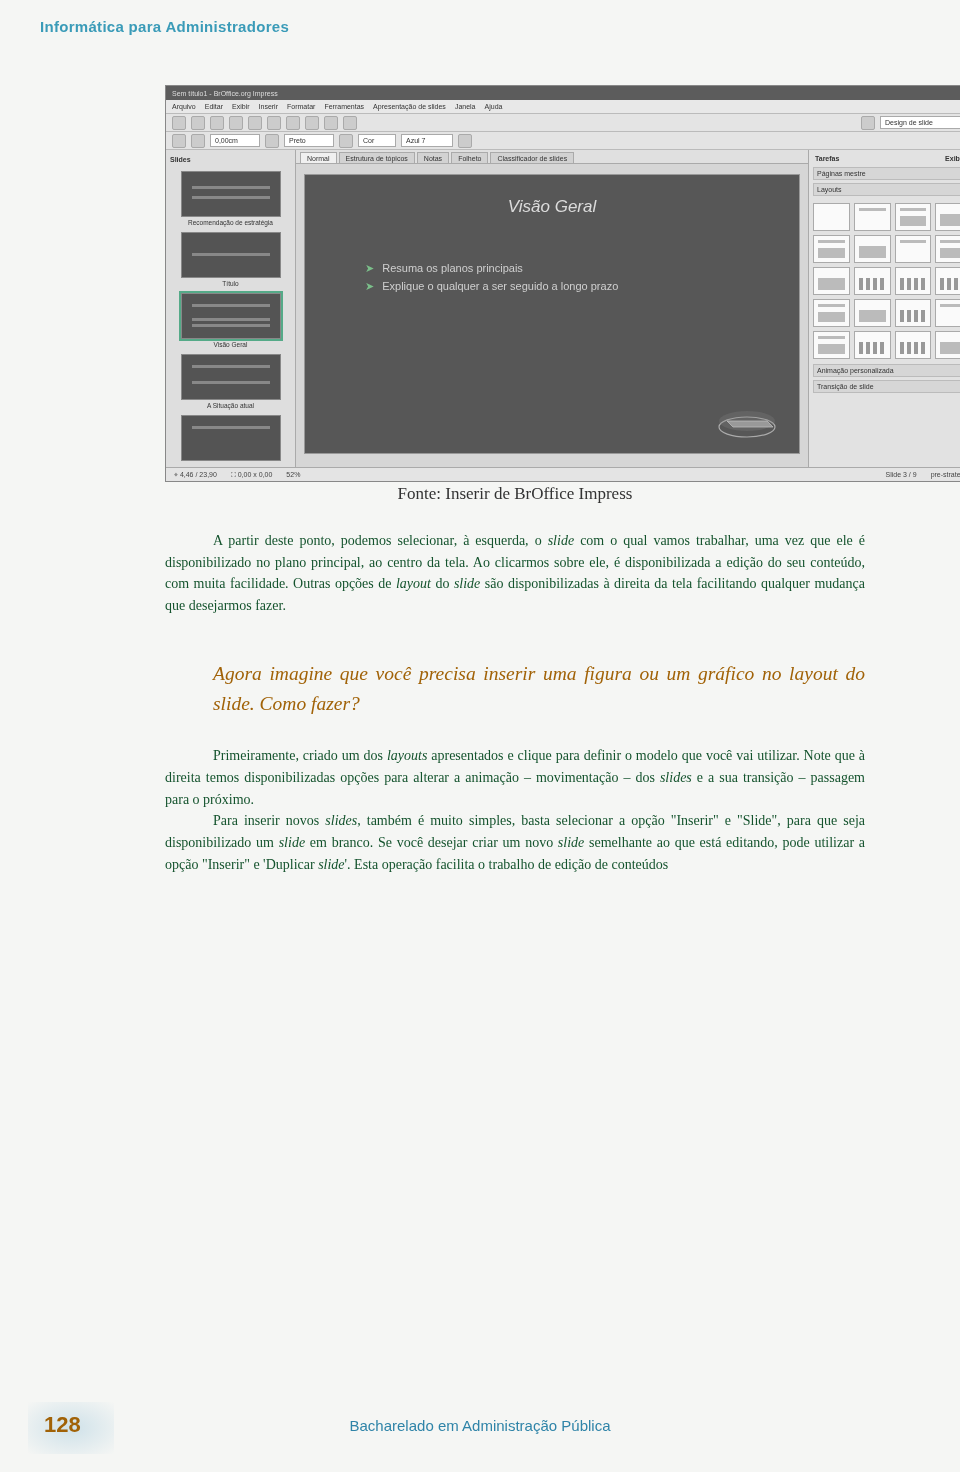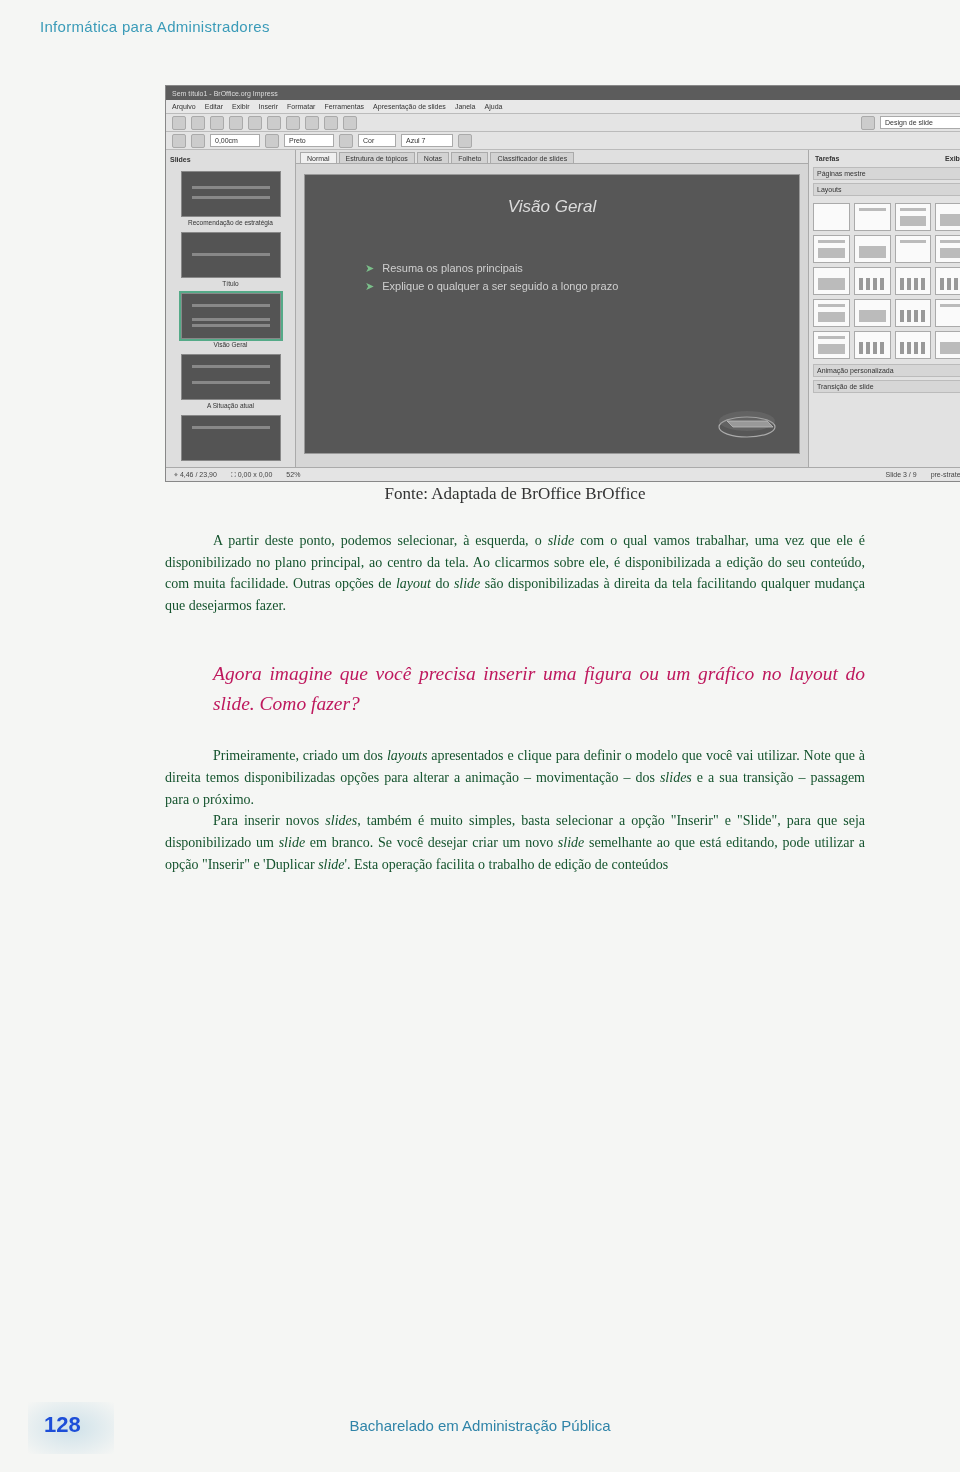--- a/index.html
+++ b/index.html
@@ -10,21 +10,21 @@
     font-family: Georgia, 'Times New Roman', serif;
     color: #333;
     position: relative;
   }
   .page-header {
     position: absolute;
     top: 18px;
     left: 40px;
     font-family: Arial, Helvetica, sans-serif;
     font-size: 15px;
-    font-weight: normal;
+    font-weight: bold;
     color: #3a9bb8;
     letter-spacing: 0.3px;
   }
   .content {
     position: absolute;
     top: 85px;
     left: 165px;
     width: 700px;
   }
 
@@ -234,39 +234,39 @@
     line-height:1.55;
     color:#14532d;
     text-align:justify;
     margin-top:26px;
   }
   .body-para + .body-para { margin-top:0; }
   .indent { text-indent:48px; }
   .callout {
     font-size:19.5px;
     line-height:1.55;
-    color:#be185d;
+    color:#a16207;
     font-style:italic;
     text-align:justify;
     margin:42px 0 21px 48px;
   }
   .page-footer {
     position:absolute;
     bottom:30px;
     left:0;
     width:960px;
   }
   .page-num {
     position:absolute;
     left:44px;
     bottom:4px;
     font-family: Arial, sans-serif;
     font-size:22px;
     font-weight:bold;
-    color:#1d4ed8;
+    color:#a16207;
   }
   .num-bg {
     position:absolute;
     left:28px;
     bottom:-12px;
     width:86px;
     height:52px;
     background: radial-gradient(ellipse at center, rgba(160,200,220,0.45), rgba(160,200,220,0));
   }
   .footer-text {
@@ -433,21 +433,21 @@
     <div class="statusbar">
       <span>⌖  4,46 / 23,90</span>
       <span>⛶ 0,00 x 0,00</span>
       <span>52%</span>
       <span style="flex:1"></span>
       <span>Slide 3 / 9</span>
       <span>pre-strategy</span>
     </div>
   </div>
 
-  <div class="source">Fonte: Adaptada de BrOffice BrOffice</div>
+  <div class="source">Fonte: Inserir de BrOffice Impress</div>
 
   <p class="body-para indent">
     <span>A partir deste ponto, podemos selecionar, à esquerda, o </span><i>slide</i><span> com o qual vamos trabalhar, uma vez que ele é disponibilizado no plano principal, ao centro da tela. Ao clicarmos sobre ele, é disponibilizada a edição do seu conteúdo, com muita facilidade. Outras opções de </span><i>layout</i><span> do </span><i>slide</i><span> são disponibilizadas à direita da tela facilitando qualquer mudança que desejarmos fazer.</span>
   </p>
 
   <p class="callout">Agora imagine que você precisa inserir uma figura ou um gráfico no layout do slide. Como fazer?</p>
 
   <p class="body-para indent">
     <span>Primeiramente, criado um dos </span><i>layouts</i><span> apresentados e clique para definir o modelo que você vai utilizar. Note que à direita temos disponibilizadas opções para alterar a animação – movimentação – dos </span><i>slides</i><span> e a sua transição – passagem para o próximo.</span>
   </p>

